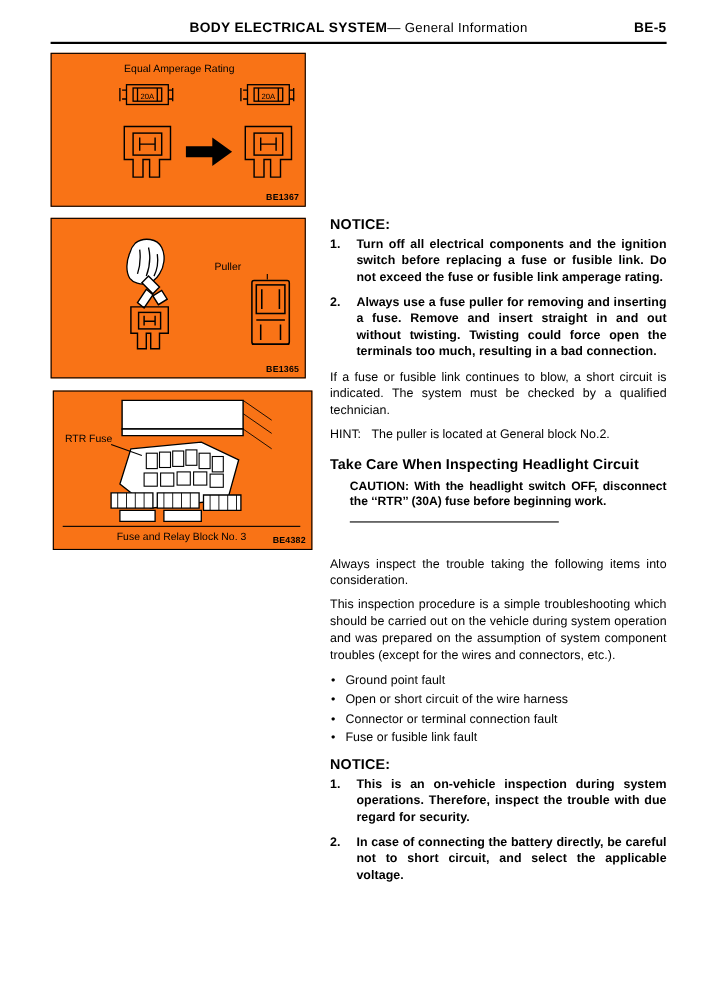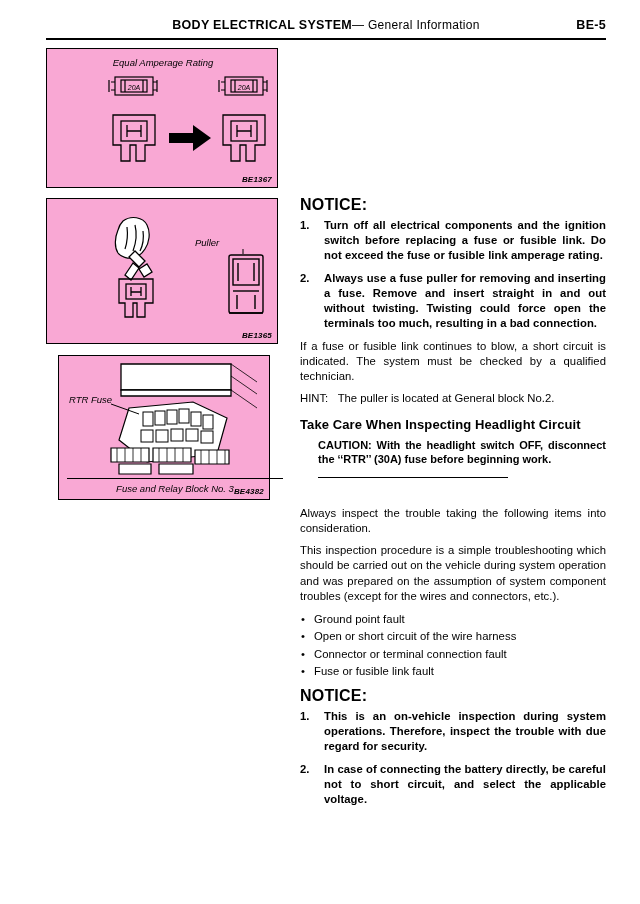--- a/index.html
+++ b/index.html
@@ -60,27 +60,26 @@
     top: 38px;
     width: 560px;
     height: 2px;
     background: #000;
   }
 
   
   .figbox {
     position: absolute;
     border: 1.5px solid #000;
-    background: #f9a8d4;
+    background: #f97316;
     box-sizing: border-box;
-    font-style: italic;
   }
   .fig1 { left: 46px; top: 48px; width: 232px; height: 140px; }
   .fig2 { left: 46px; top: 198px; width: 232px; height: 146px; }
-  .fig3 { left: 58px; top: 355px; width: 212px; height: 145px; }
+  .fig3 { left: 48px; top: 355px; width: 236px; height: 145px; }
 
   .fig-code {
     position: absolute;
     right: 5px;
     bottom: 3px;
     font-size: 8px;
     font-weight: bold;
     letter-spacing: 0.2px;
   }
   .fig1-title {
@@ -127,21 +126,21 @@
     width: 306px;
   }
   .bcol {
     position: absolute;
     left: 300px;
     top: 506px;
     width: 306px;
   }
 
   .notice-label {
-    font-size: 16px;
+    font-size: 13px;
     font-weight: bold;
     margin: 0 0 4px 0;
     letter-spacing: 0.2px;
   }
   .numlist {
     margin: 0;
     padding: 0;
     list-style: none;
   }
   .numlist li {

